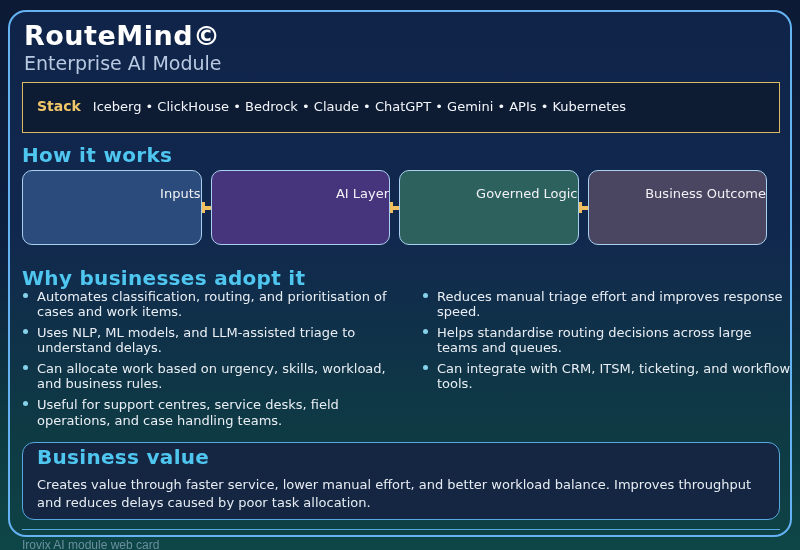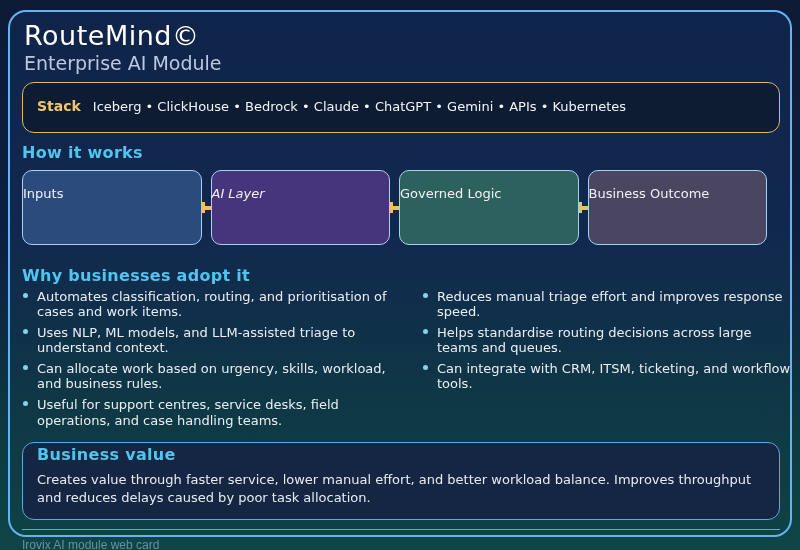--- a/index.html
+++ b/index.html
@@ -13,58 +13,58 @@
   .card {
     position: absolute;
     left: 8px; top: 10px;
     width: 784px; height: 527px;
     border: 2px solid #64b2f2;
     border-radius: 18px;
     background: linear-gradient(180deg, #102449 0%, #11284e 42%, #0e3a44 80%, #0e4245 100%);
   }
   .title {
     position: absolute; left: 14px; top: 8px;
-    font-size: 27px; font-weight: normal; color: #ffffff;
+    font-size: 27px; font-weight: bold; color: #ffffff;
     letter-spacing: 0.5px;
   }
   .subtitle {
     position: absolute; left: 14px; top: 40px;
     font-size: 19px; color: #b9c9e2;
   }
   .stack-box {
     position: absolute; left: 12px; top: 70px;
     width: 758px; height: 51px;
     border: 1px solid #dcb962;
-    border-radius: 12px;
+    border-radius: 0;
     background: #0d1b33;
     padding: 13px 14px;
     white-space: nowrap; overflow: hidden;
   }
   .stack-label {
     font-size: 14px; font-weight: bold; color: #f0c768;
     margin-right: 12px;
   }
   .stack-items { font-size: 13px; color: #f2f5f9; }
   .section-heading {
-    font-size: 16px; font-weight: bold; color: #4fc6ef;
+    font-size: 20px; font-weight: bold; color: #4fc6ef;
     letter-spacing: 0.3px;
   }
   .h-how { position: absolute; left: 12px; top: 131px; }
   .h-why { position: absolute; left: 12px; top: 254px; }
   .flow-row {
     position: absolute; left: 12px; top: 158px;
     width: 745px; height: 75px;
     display: flex; align-items: stretch;
   }
   .step {
     flex: 1 1 0;
     border: 1px solid #a9d1ef;
     border-radius: 10px;
     padding-top: 15px;
-    text-align: left;
+    text-align: right;
     font-size: 13px; color: #f2f2f6;
   }
   .arrow {
     flex: 0 0 9px;
     display: flex; align-items: center; justify-content: center;
     align-self: center; height: 20px;
   }
   .a-bar  { display: inline-block; width: 3px; height: 11px; background: #f0c060; }
   .a-stem { display: inline-block; width: 6px; height: 4px;  background: #f0c060; }
   .bullets-grid {
@@ -120,39 +120,39 @@
   </div>
 
   <div class="section-heading h-how">How it works</div>
 
   <div class="flow-row">
       <div class="step" style="background: rgb(42, 75, 124);">Inputs</div>
       <span class="arrow">
         <i class="a-bar"></i>
         <i class="a-stem"></i>
       </span>
-      <div class="step" style="background: rgb(70, 53, 124); font-style: italic;">AI Layer</div>
+      <div class="step" style="background: rgb(70, 53, 124);">AI Layer</div>
       <span class="arrow">
         <i class="a-bar"></i>
         <i class="a-stem"></i>
       </span>
       <div class="step" style="background: rgb(45, 97, 94);">Governed Logic</div>
       <span class="arrow">
         <i class="a-bar"></i>
         <i class="a-stem"></i>
       </span>
       <div class="step" style="background: rgb(74, 69, 96);">Business Outcome</div>
     </div>
 
   <div class="section-heading h-why">Why businesses adopt it</div>
 
   <div class="bullets-grid">
     <ul class="bullet-col">
         <li>Automates classification, routing, and prioritisation of cases and work items.</li>
-        <li>Uses NLP, ML models, and LLM-assisted triage to understand context.</li>
+        <li>Uses NLP, ML models, and LLM-assisted triage to understand delays.</li>
         <li>Can allocate work based on urgency, skills, workload, and business rules.</li>
         <li>Useful for support centres, service desks, field operations, and case handling teams.</li>
       </ul>
     <ul class="bullet-col">
         <li>Reduces manual triage effort and improves response speed.</li>
         <li>Helps standardise routing decisions across large teams and queues.</li>
         <li>Can integrate with CRM, ITSM, ticketing, and workflow tools.</li>
       </ul>
   </div>
 

